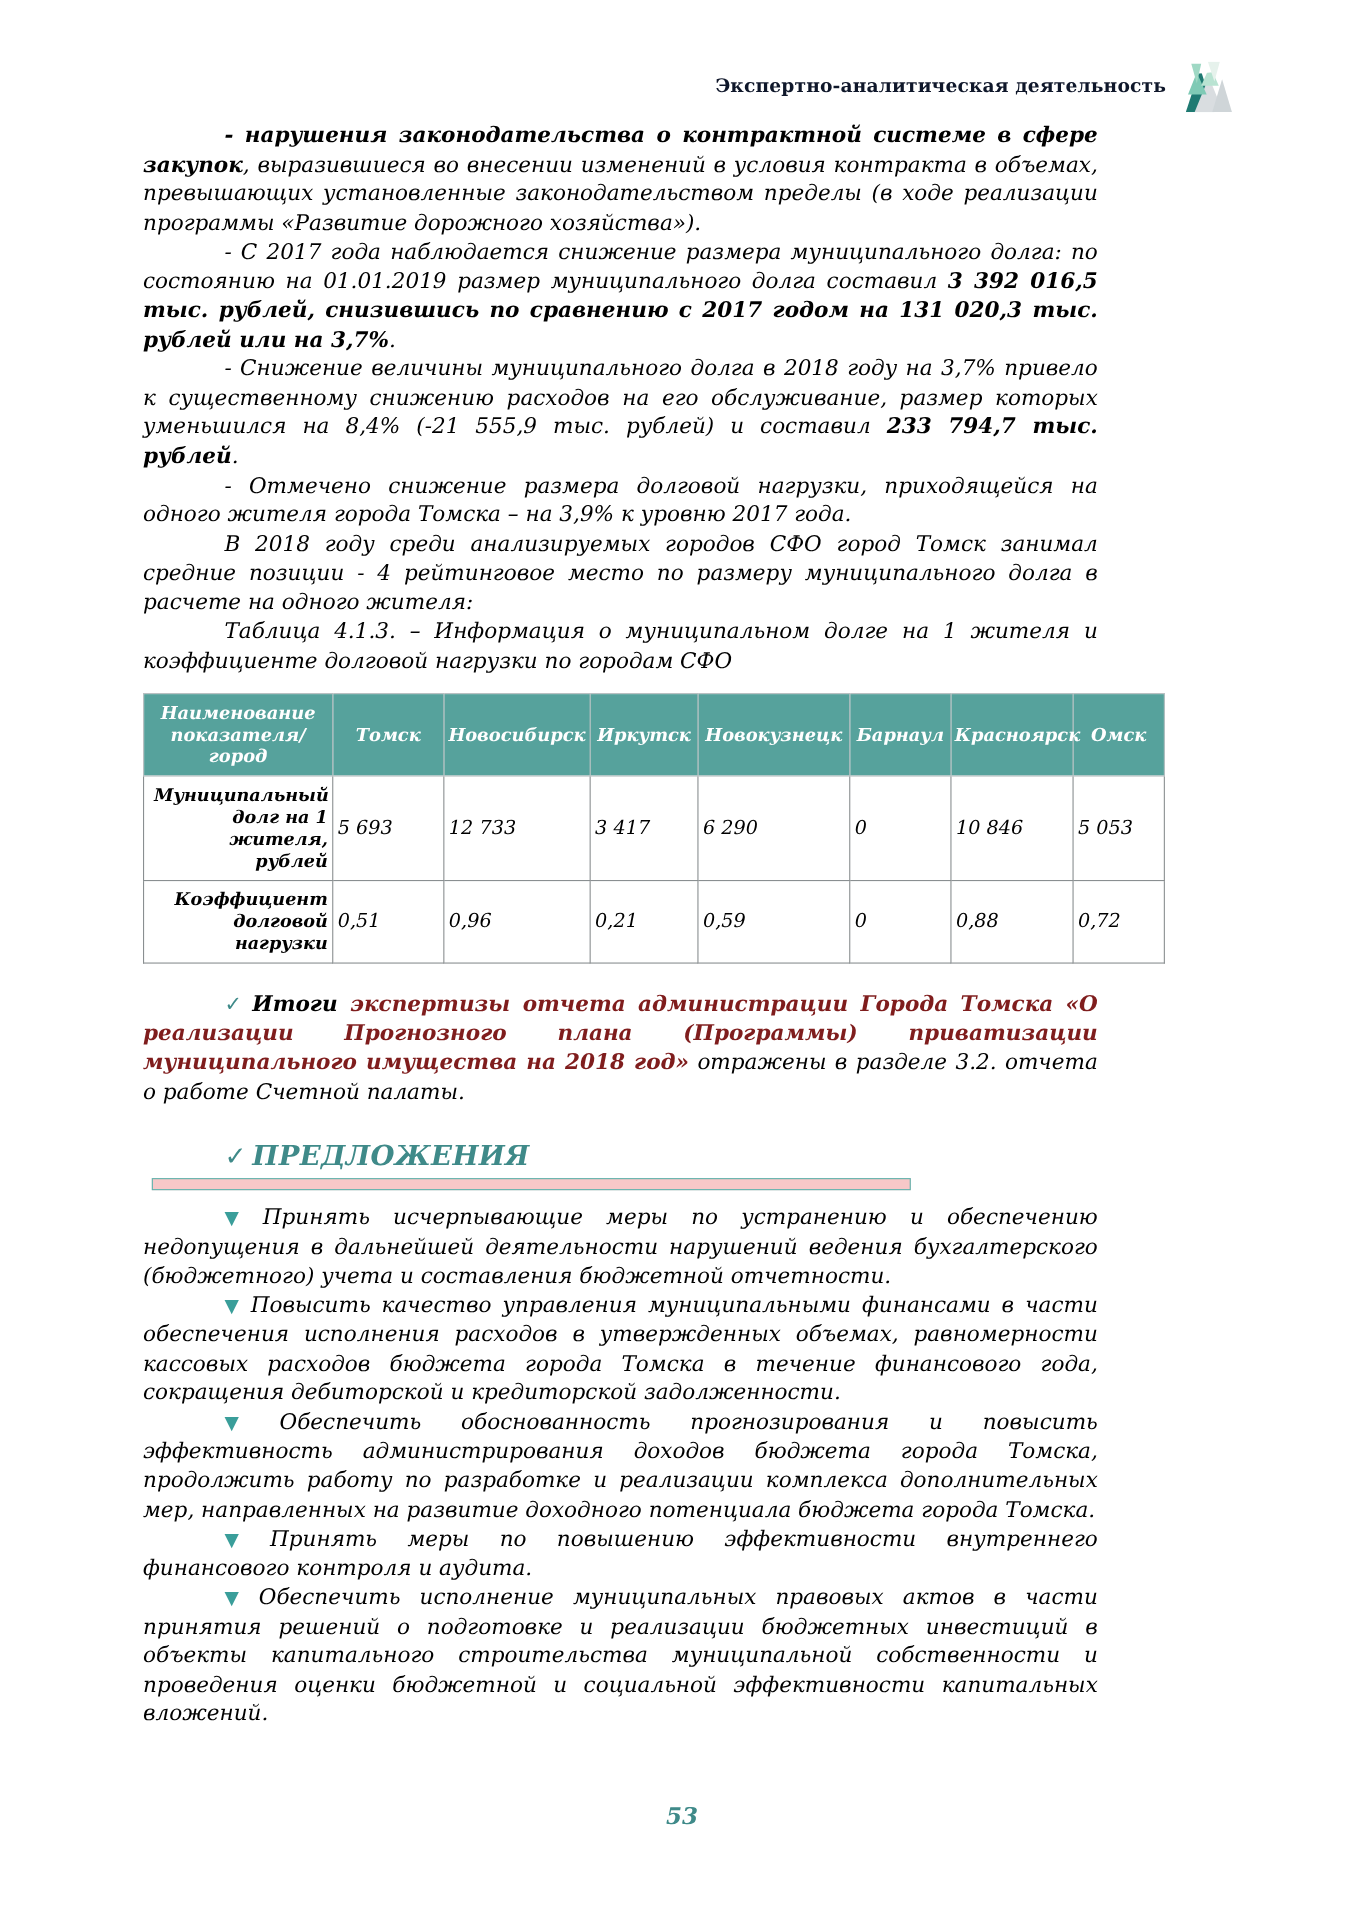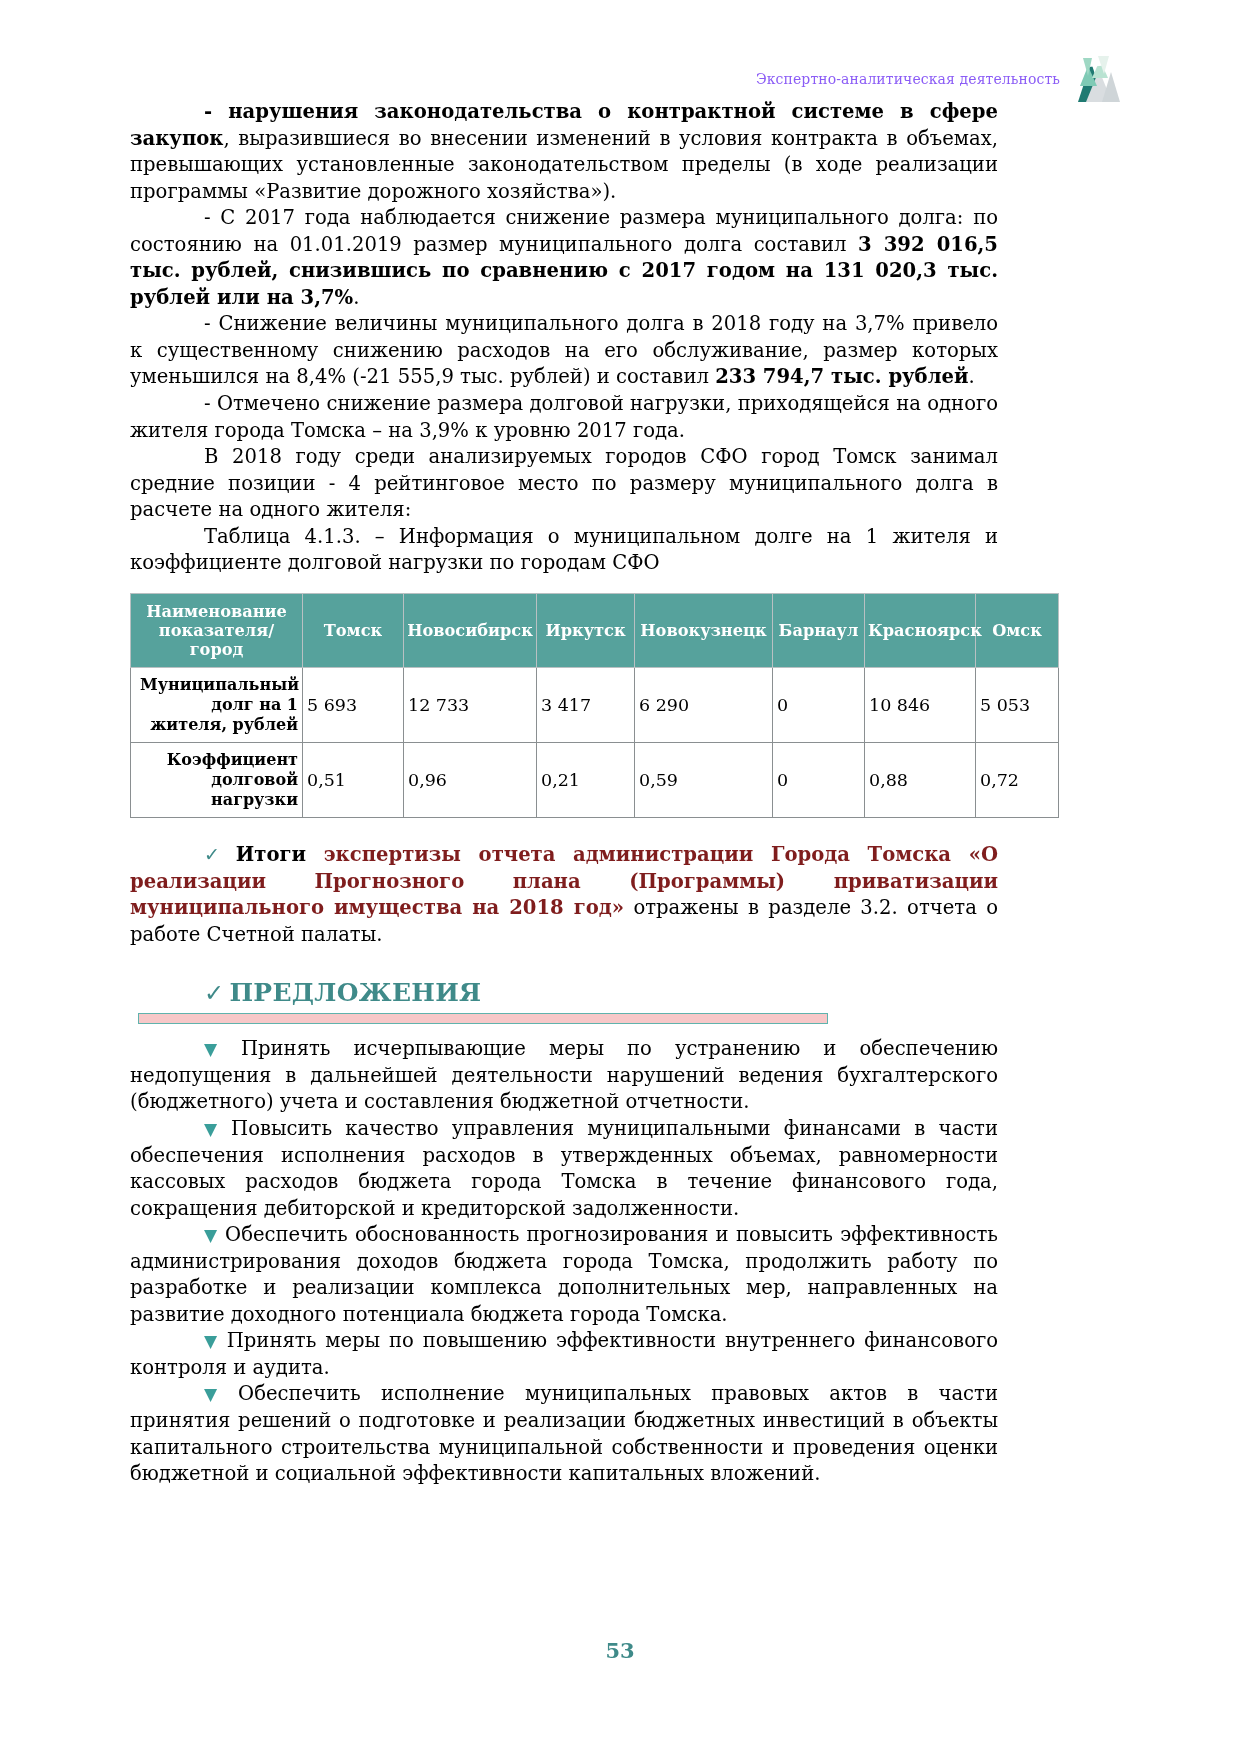--- a/index.html
+++ b/index.html
@@ -28,41 +28,42 @@
     left: 130px;
     right: 120px;
     height: 62px;
     display: flex;
     align-items: center;
     justify-content: flex-end;
     gap: 18px;
   }
   .header-title {
     font-family: "DejaVu Serif", "Liberation Serif", serif;
-    font-weight: normal;
-    font-size: 14px;
-    color: #8b5cf6;
+    font-weight: bold;
+    font-size: 17px;
+    color: #0f172a;
     letter-spacing: 0.1px;
     white-space: nowrap;
   }
   .header-logo {
     width: 42px;
     height: 46px;
     flex: 0 0 auto;
     position: relative;
     overflow: hidden;
     background: #ffffff;
   }
 
   
   .content {
     position: absolute;
     left: 130px;
-    top: 99px;
+    top: 110px;
     width: 868px;
+    font-style: italic;
   }
 
   p.body {
     margin: 0;
     font-size: 19.6px;
     line-height: 1.355;
     text-align: justify;
     text-indent: 74px;
     hyphens: none;
   }
@@ -161,20 +162,21 @@
 
   .pagenum {
     position: absolute;
     left: 0;
     right: 0;
     top: 1638px;
     text-align: center;
     color: #3f8a89;
     font-weight: bold;
     font-size: 21px;
+    font-style: italic;
   }
 
   .sp6 { height: 6px; }
 </style>
 </head>
 <body>
 
 <div class="page">
 
   <div class="header">

